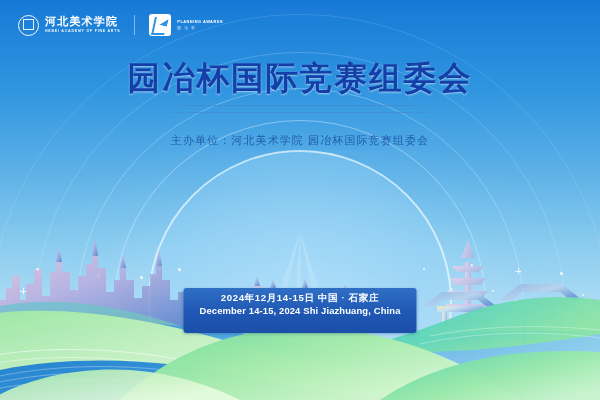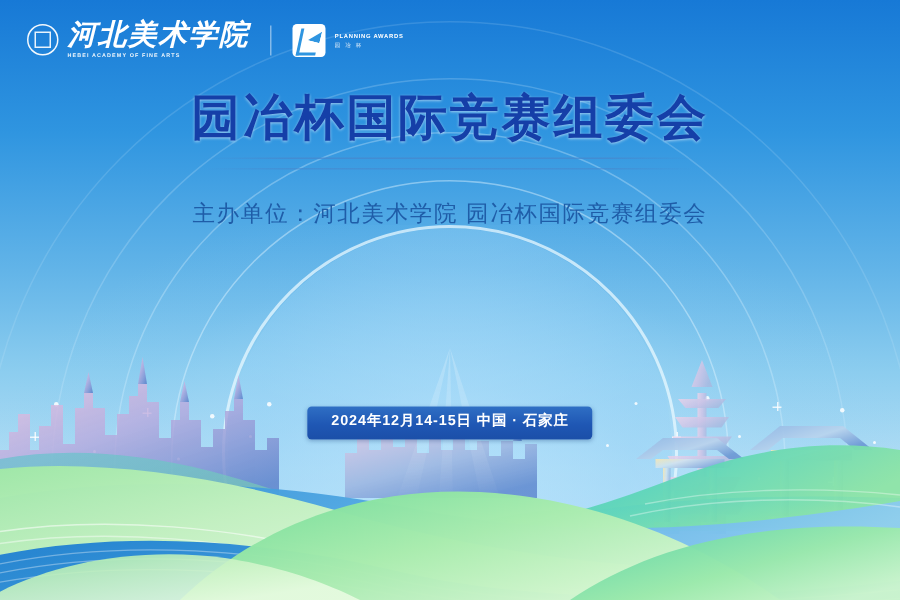--- a/index.html
+++ b/index.html
@@ -89,25 +89,24 @@
   .seal::before {
     content: "";
     position: absolute;
     left: 3.5px; top: 3.5px;
     width: 9px; height: 9px;
     border: 1.2px solid rgba(255,255,255,0.9);
   }
   .logo-text { display: flex; flex-direction: column; line-height: 1; }
   .logo-cn {
     font-family: "Liberation Serif", serif;
-    font-size: 19px;
+    font-size: 11px;
     font-weight: 700;
     color: #ffffff;
     letter-spacing: 1.2px;
-    font-style: italic;
   }
   .logo-en {
     font-size: 3.6px;
     color: rgba(255,255,255,0.92);
     letter-spacing: 0.75px;
     margin-top: 3px;
     font-weight: 700;
   }
   .divider-v {
     width: 1px; height: 20px;
@@ -201,35 +200,35 @@
     white-space: nowrap;
   }
   .rule2 {
     width: 330px;
     height: 1px;
     margin: 6px auto 0;
     background: linear-gradient(90deg, rgba(90,150,215,0) 0%, rgba(70,135,205,0.6) 18%, rgba(70,135,205,0.6) 82%, rgba(90,150,215,0) 100%);
   }
   .organizer {
     margin-top: 20px;
-    font-size: 15px;
+    font-size: 11px;
     color: #1f5da8;
     letter-spacing: 1.1px;
     font-weight: 400;
   }
 
   
   .date-badge {
     position: absolute;
-    left: 50%; top: 271px;
+    left: 50%; top: 288px;
     transform: translateX(-50%);
     z-index: 38;
     background: linear-gradient(180deg, #2f6fc4 0%, #1f57b4 55%, #1b4fa8 100%);
     border-radius: 3px;
-    padding: 4px 16px 5px;
+    padding: 4px 16px 16px;
     text-align: center;
     box-shadow: 0 1px 3px rgba(20,60,120,0.35);
     white-space: nowrap;
   }
   .date-cn {
     font-size: 9.6px;
     font-weight: 700;
     color: #ffffff;
     letter-spacing: 0.6px;
     line-height: 1.35;
@@ -302,20 +301,21 @@
 
   <div class="center-stack">
     <div class="title-cn">园冶杯国际竞赛组委会</div>
     <div class="rule"></div>
     <div class="rule2"></div>
     <div class="organizer">主办单位：河北美术学院  园冶杯国际竞赛组委会</div>
   </div>
 
   <div class="date-badge">
     <div class="date-cn">2024年12月14-15日  中国 · 石家庄</div>
+    <div class="date-en">December 14-15, 2024 Shi Jiazhuang, China</div>
   </div>
 
   <div class="scenery">
     <svg width="600" height="400" viewBox="0 0 600 400" preserveAspectRatio="none">
       <defs>
         <linearGradient id="silL" x1="0" y1="0" x2="0.85" y2="1">
           <stop offset="0%" stop-color="#f2c4df" stop-opacity="0.95"></stop>
           <stop offset="45%" stop-color="#b9a8dd" stop-opacity="0.9"></stop>
           <stop offset="100%" stop-color="#5b7fc9" stop-opacity="0.95"></stop>
         </linearGradient>

